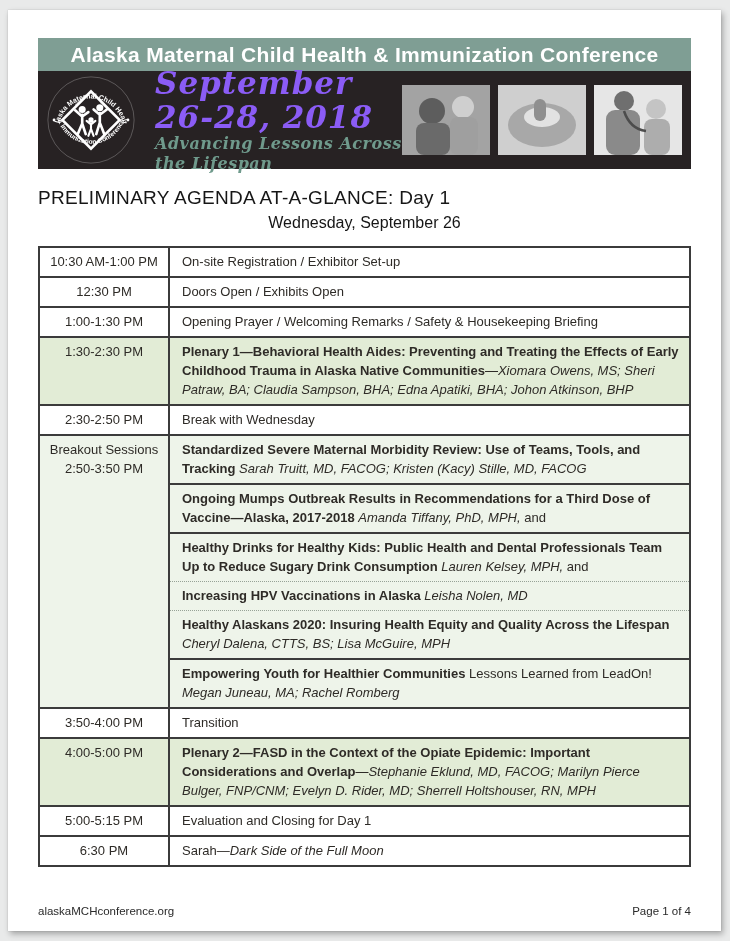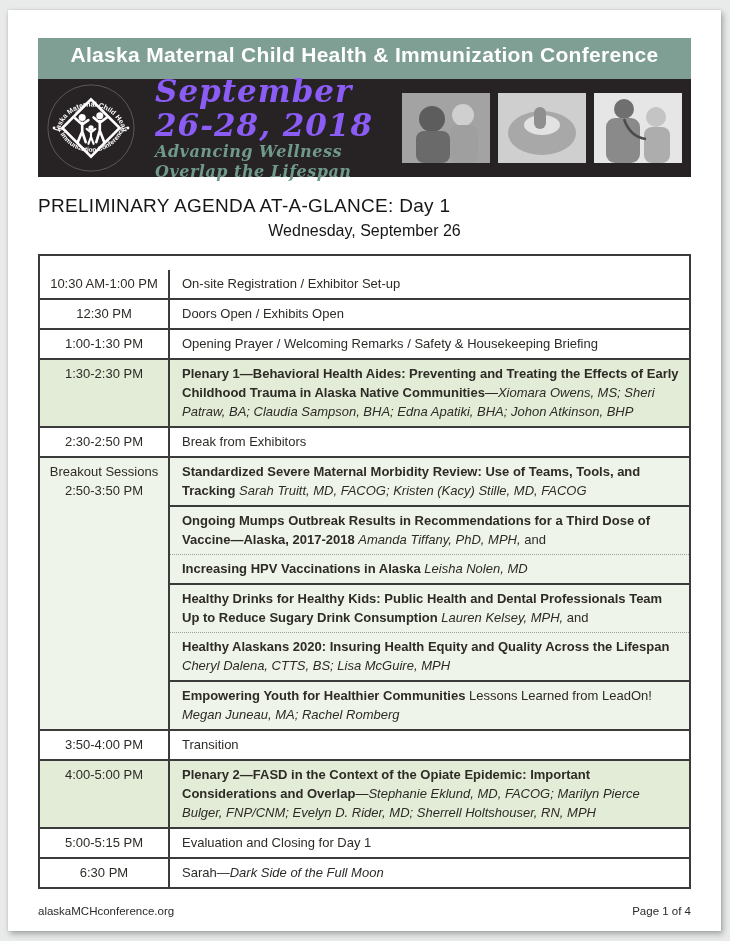--- a/index.html
+++ b/index.html
@@ -4,21 +4,21 @@
 <style>
   html,body{margin:0;padding:0;background:#e9eaea;font-family:"Liberation Sans",sans-serif;}
   .viewport{position:relative;width:730px;height:941px;background:#e9eaea;overflow:hidden;}
   .page{
     position:absolute;left:8px;top:10px;width:713px;height:921px;background:#ffffff;
     box-shadow:2px 3px 6px rgba(0,0,0,.30), 0 0 1px #b5b5b5;
     box-sizing:border-box;padding:28px 30px;color:var(--text,#2e2b27);
   }
   
   .banner-bar{
-    background:var(--banner-bar,#7f9e94);height:41px;line-height:33px;text-align:center;
+    background:var(--banner-bar,#7f9e94);height:33px;line-height:33px;text-align:center;
     color:#fff;font-weight:700;font-size:21px;letter-spacing:.3px;
   }
   .banner{
     background:var(--banner-bg,#262122);height:98px;display:flex;align-items:center;
     padding:0 9px;box-sizing:border-box;
   }
   .logo{flex:0 0 auto;width:88px;height:88px;}
   .script-block{flex:1 1 auto;margin-left:20px;min-width:0;}
   .script-dates{
     font-family:"DejaVu Serif","Liberation Serif",serif;font-style:italic;font-weight:700;
@@ -30,21 +30,21 @@
   }
   .photo-strip{flex:0 0 auto;display:flex;gap:8px;}
   .photo{width:88px;height:70px;background:#777;}
   .photo svg{display:block;width:100%;height:100%;}
   
   .heading{margin-top:18px;text-align:left;font-size:19px;font-weight:400;color:#161616;letter-spacing:.3px;}
   .subheading{margin-top:5px;text-align:center;font-size:16px;font-weight:400;color:#161616;}
   
   .agenda-table{margin-top:14px;border:2px solid var(--table-border,#3b3b3b);}
   .agenda-row{display:flex;border-top:2px solid var(--table-border,#3b3b3b);}
-  .agenda-row:first-child{border-top:none;margin-top:14px;}
+  .agenda-row:first-child{border-top:none;}
   .agenda-row.hl-green{background:var(--highlight-green,#e3edd8);}
   .agenda-row.hl-mint{background:var(--highlight-mint,#eef4ea);}
   .time-cell{
     flex:0 0 130px;border-right:2px solid var(--table-border,#3b3b3b);
     text-align:center;padding:4px 4px 5px 4px;font-size:13px;line-height:19px;box-sizing:border-box;
   }
   .content-col{flex:1 1 auto;display:flex;flex-direction:column;min-width:0;}
   .session-cell{padding:4px 8px 5px 12px;font-size:13px;line-height:19px;flex:1 0 auto;}
   .session-cell.div-solid{border-top:2px solid var(--table-border,#3b3b3b);}
   .session-cell.div-dotted{border-top:1px dotted #97a297;}
@@ -93,21 +93,21 @@
             <circle cx="60" cy="36" r="4" stroke="none"></circle>
             <path d="M60,42 L60,53 M60,44 L53,38 M60,44 L68,38 M60,53 L56,66 M60,53 L65,66" fill="none"></path>
             <circle cx="50" cy="50" r="3" stroke="none"></circle>
             <path d="M50,54 L50,60 M50,55 L45,51 M50,55 L55,51 M50,60 L47,68 M50,60 L53,68" fill="none" stroke-width="2.4"></path>
           </g>
         </svg>
       </div>
 
       <div class="script-block">
         <div class="script-dates">September 26-28, 2018</div>
-        <div class="script-tagline">Advancing Wellness Overlap the Lifespan</div>
+        <div class="script-tagline">Advancing Lessons Across the Lifespan</div>
       </div>
 
       <div class="photo-strip">
         <div class="photo">
           <svg viewBox="0 0 88 70">
               <rect width="88" height="70" fill="#8d8d8d"></rect>
             <rect width="88" height="70" fill="#b9b9b9" opacity=".5"></rect>
             <circle cx="30" cy="26" r="13" fill="#5d5d5d"></circle>
               <rect x="14" y="38" width="34" height="32" rx="8" fill="#6a6a6a"></rect>
             <circle cx="61" cy="22" r="11" fill="#cfcfcf"></circle>
@@ -159,30 +159,30 @@
         </div>
         <div class="agenda-row hl-green">
           <div class="time-cell">1:30-2:30 PM</div>
           <div class="content-col">
             <div class="session-cell"><span class="seg-b">Plenary 1—Behavioral Health Aides: Preventing and Treating the Effects of Early Childhood Trauma in Alaska Native Communities</span><span class="seg-i">—Xiomara Owens, MS; Sheri Patraw, BA; Claudia Sampson, BHA; Edna Apatiki, BHA; Johon Atkinson, BHP</span></div>
           </div>
         </div>
         <div class="agenda-row">
           <div class="time-cell">2:30-2:50 PM</div>
           <div class="content-col">
-            <div class="session-cell"><span class="seg-r">Break from Exhibitors</span></div>
+            <div class="session-cell"><span class="seg-r">Break with Wednesday</span></div>
           </div>
         </div>
         <div class="agenda-row hl-mint">
           <div class="time-cell">Breakout Sessions<br>2:50-3:50 PM</div>
           <div class="content-col">
             <div class="session-cell"><span class="seg-b">Standardized Severe Maternal Morbidity Review: Use of Teams, Tools, and Tracking </span><span class="seg-i">Sarah Truitt, MD, FACOG; Kristen (Kacy) Stille, MD, FACOG</span></div>
             <div class="session-cell div-solid"><span class="seg-b">Ongoing Mumps Outbreak Results in Recommendations for a Third Dose of Vaccine—Alaska, 2017-2018 </span><span class="seg-i">Amanda Tiffany, PhD, MPH,</span><span class="seg-r"> and</span></div>
+            <div class="session-cell div-solid"><span class="seg-b">Healthy Drinks for Healthy Kids: Public Health and Dental Professionals Team Up to Reduce Sugary Drink Consumption </span><span class="seg-i">Lauren Kelsey, MPH,</span><span class="seg-r"> and</span></div>
             <div class="session-cell div-dotted"><span class="seg-b">Increasing HPV Vaccinations in Alaska </span><span class="seg-i">Leisha Nolen, MD</span></div>
-            <div class="session-cell div-solid"><span class="seg-b">Healthy Drinks for Healthy Kids: Public Health and Dental Professionals Team Up to Reduce Sugary Drink Consumption </span><span class="seg-i">Lauren Kelsey, MPH,</span><span class="seg-r"> and</span></div>
             <div class="session-cell div-dotted"><span class="seg-b">Healthy Alaskans 2020: Insuring Health Equity and Quality Across the Lifespan </span><span class="seg-i">Cheryl Dalena, CTTS, BS; Lisa McGuire, MPH</span></div>
             <div class="session-cell div-solid"><span class="seg-b">Empowering Youth for Healthier Communities </span><span class="seg-r">Lessons Learned from LeadOn! </span><span class="seg-i">Megan Juneau, MA; Rachel Romberg</span></div>
           </div>
         </div>
         <div class="agenda-row">
           <div class="time-cell">3:50-4:00 PM</div>
           <div class="content-col">
             <div class="session-cell"><span class="seg-r">Transition</span></div>
           </div>
         </div>

